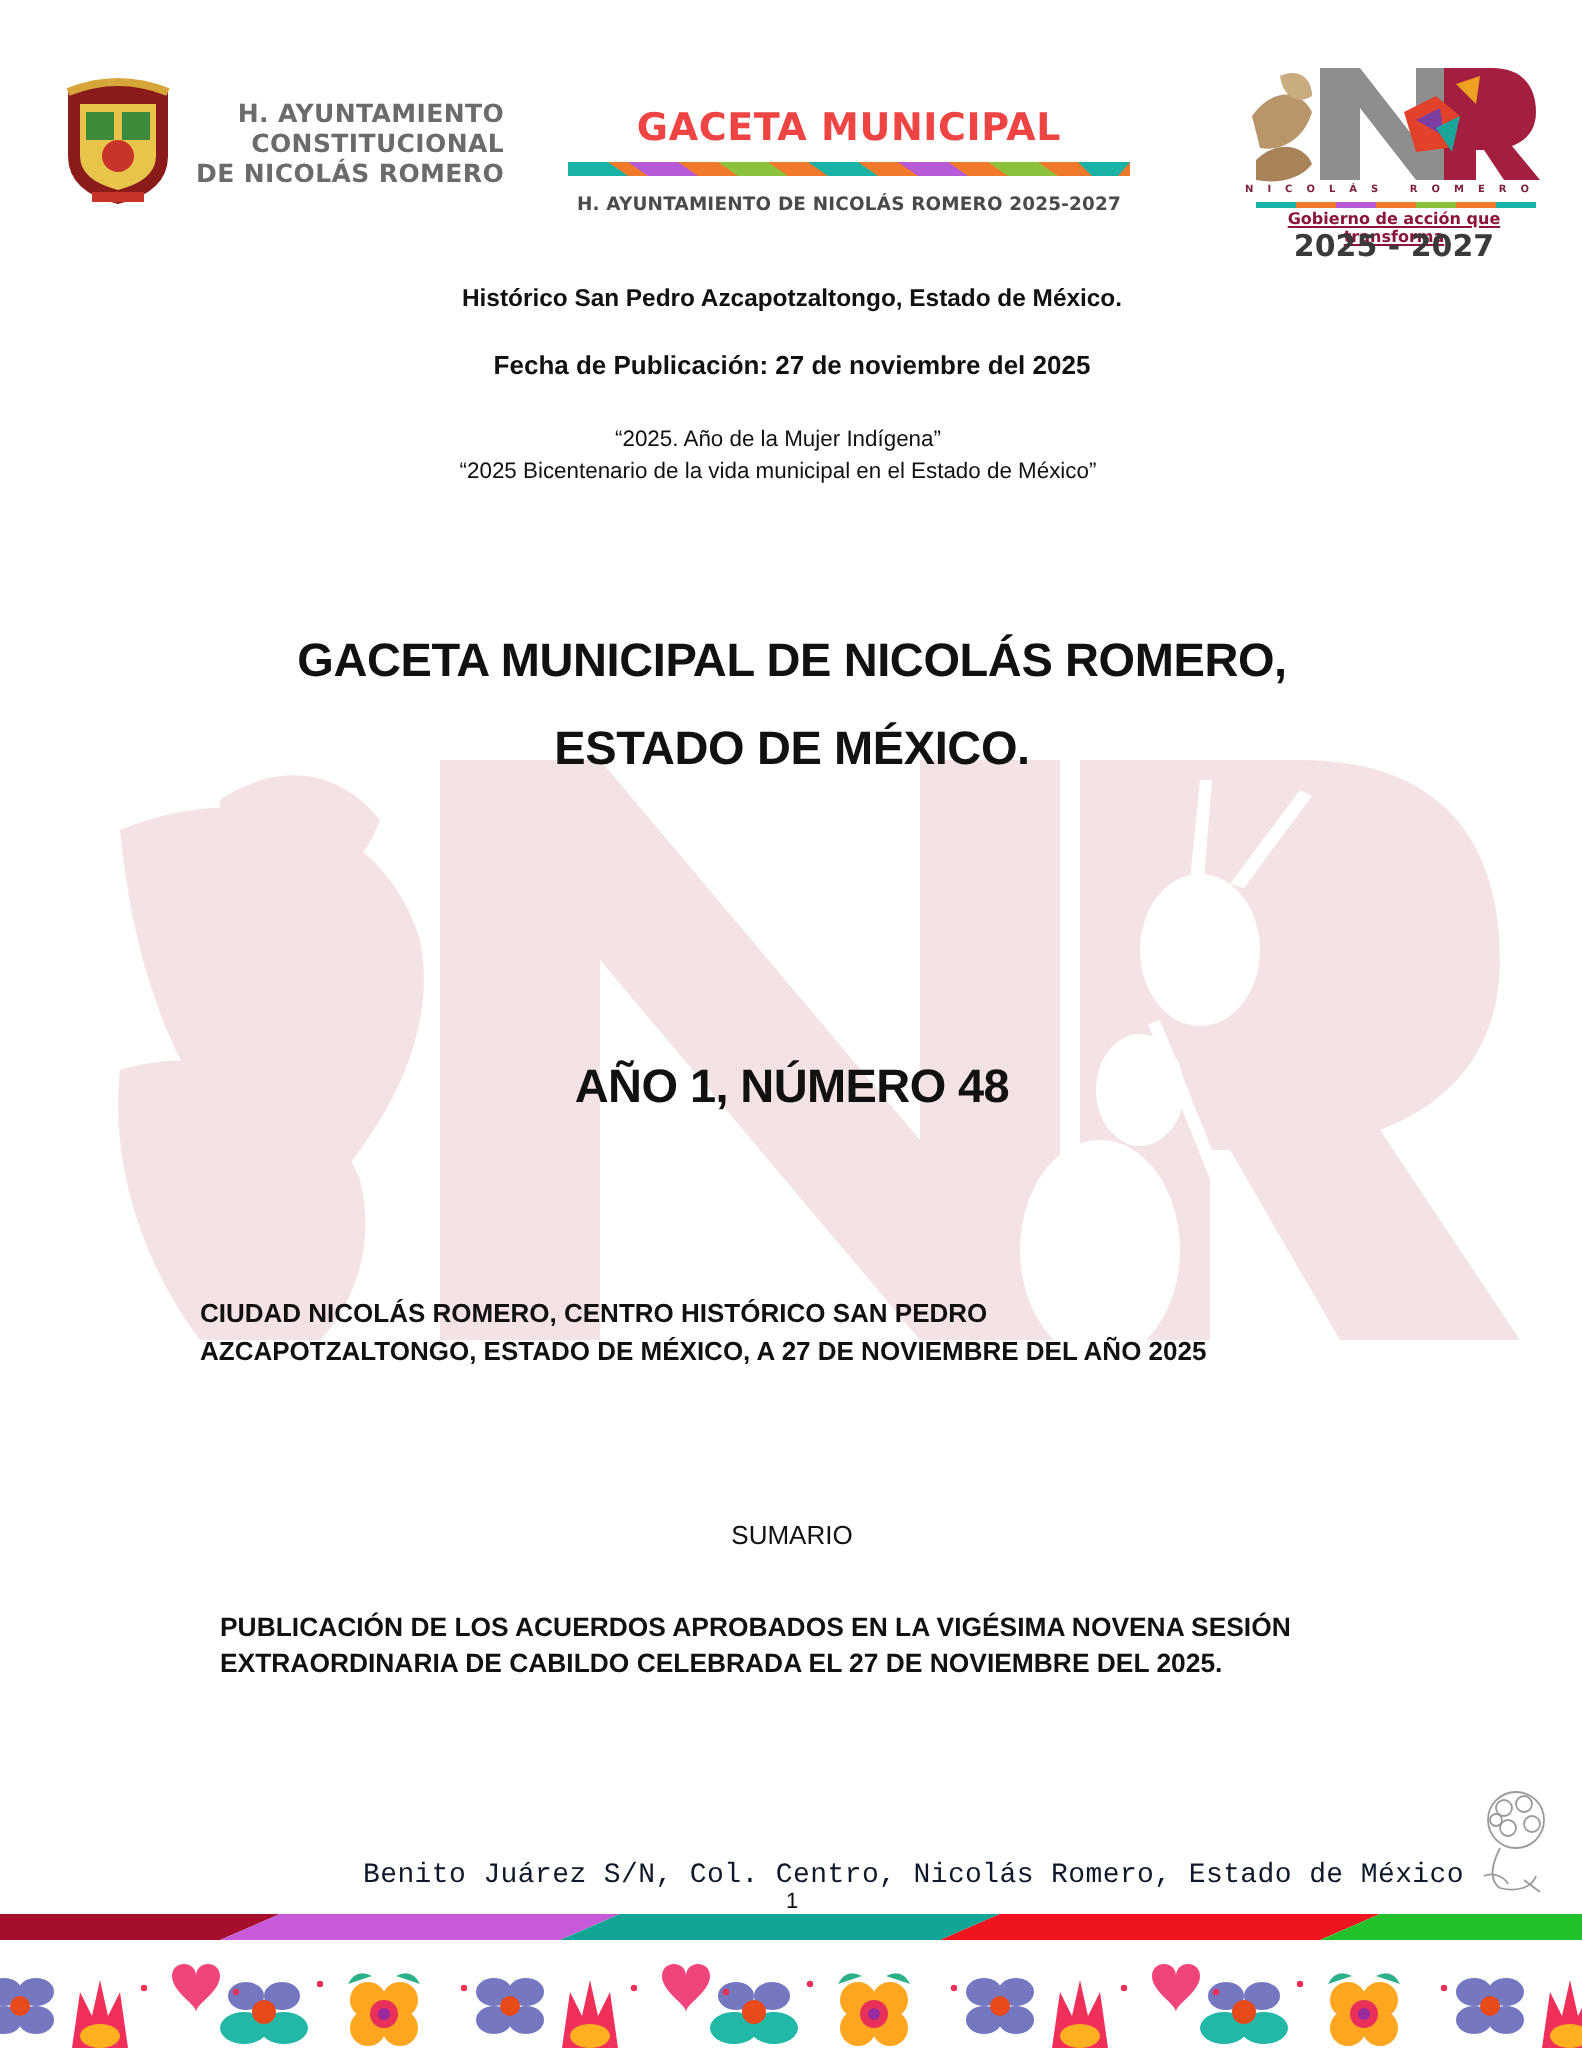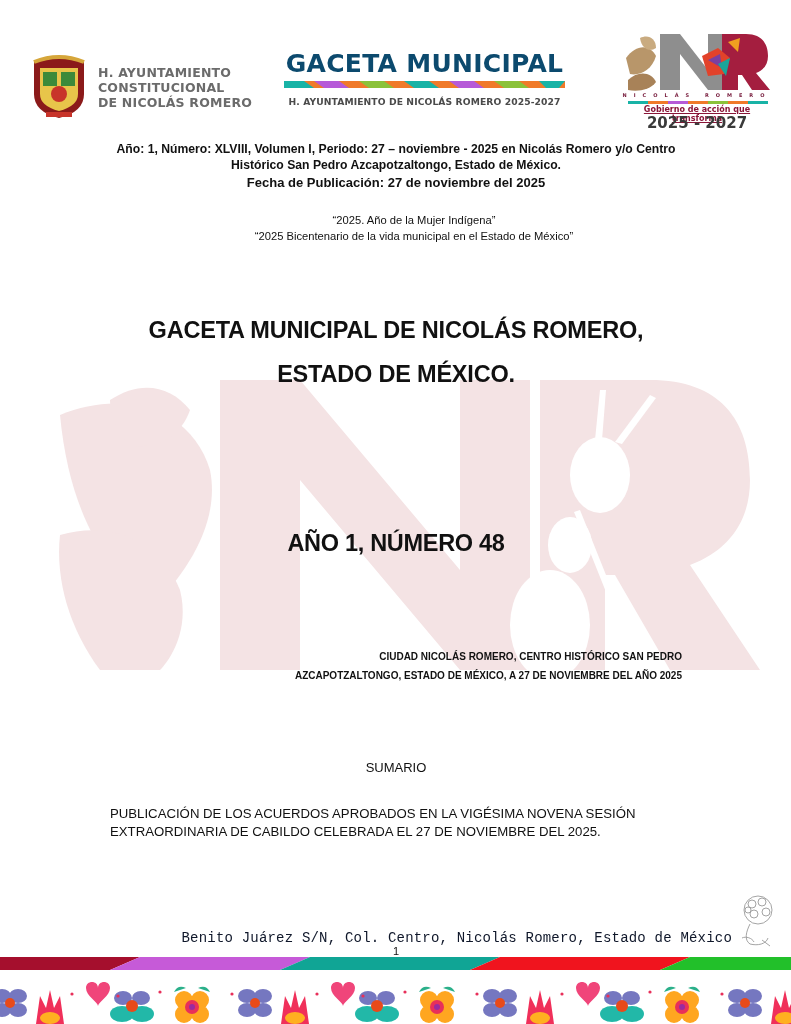--- a/index.html
+++ b/index.html
@@ -3,47 +3,47 @@
 <meta charset="utf-8">
 <style>
   html, body { margin: 0; padding: 0; background: #ffffff; }
   body { width: 791px; height: 1024px; position: relative; overflow: hidden; font-family: "Liberation Sans", sans-serif; color: #111; }
   .abs { position: absolute; }
 
   
   .watermark { position: absolute; left: 40px; top: 370px; width: 720px; height: 300px; z-index: 0; }
 
   
-  .header-left { left: 28px; top: 52px; width: 230px; height: 70px; display: flex; align-items: center; }
+  .header-left { left: 28px; top: 36px; width: 230px; height: 70px; display: flex; align-items: center; text-align: right; }
   .shield { width: 62px; height: 66px; }
   .ayunt-text { margin-left: 8px; font-family: "DejaVu Sans", sans-serif; font-size: 12.5px; line-height: 15px; color: #6b6b6b; font-weight: bold; letter-spacing: 0.2px; }
 
   .gaceta-logo { left: 282px; top: 50px; width: 285px; text-align: center; }
-  .gaceta-title { font-family: "DejaVu Sans", sans-serif; font-weight: bold; font-size: 25px; color: #0c4a6e; letter-spacing: 0.3px; line-height: 28px; }
+  .gaceta-title { font-family: "DejaVu Sans", sans-serif; font-weight: bold; font-size: 19px; color: #ef4444; letter-spacing: 0.3px; line-height: 28px; }
   .gaceta-band { height: 7px; margin: 3px 2px 4px 2px; }
   .gaceta-sub { font-family: "DejaVu Sans", sans-serif; font-weight: bold; font-size: 9.2px; color: #4a4a4a; letter-spacing: 0.1px; }
 
   .nr-logo { left: 622px; top: 30px; width: 150px; height: 106px; }
   .nr-sub1 { position: absolute; left: 0; top: 62px; width: 150px; text-align: center; font-family: "DejaVu Sans", sans-serif; font-size: 5px; letter-spacing: 7px; color: #7a2040; font-weight: bold; }
   .nr-band { position: absolute; left: 6px; top: 71px; width: 140px; height: 3px; }
   .nr-sub2 { position: absolute; left: 0; top: 75px; width: 150px; text-align: center; font-family: "DejaVu Sans", sans-serif; font-size: 8px; font-weight: bold; color: #8a1538; text-decoration: underline; }
   .nr-years { position: absolute; left: 0; top: 84px; width: 150px; text-align: center; font-family: "DejaVu Sans", sans-serif; font-size: 15px; font-weight: bold; color: #3a3a3a; }
 
   
   .info { left: 90px; top: 141px; width: 612px; text-align: center; font-weight: bold; font-size: 12.2px; line-height: 16px; z-index: 2; }
   .info-date { left: 90px; top: 175px; width: 612px; text-align: center; font-weight: bold; font-size: 13px; z-index: 2; }
-  .mottos { left: 108px; top: 212px; width: 612px; text-align: center; font-size: 11.2px; line-height: 16px; z-index: 2; }
+  .mottos { left: 83px; top: 212px; width: 612px; text-align: center; font-size: 11.2px; line-height: 16px; z-index: 2; }
 
   .main-title { left: 60px; top: 308px; width: 672px; text-align: center; font-weight: bold; font-size: 23.5px; line-height: 44px; z-index: 2; letter-spacing: -0.2px; }
   .issue { left: 60px; top: 530px; width: 672px; text-align: center; font-weight: bold; font-size: 23.5px; z-index: 2; letter-spacing: -0.3px; }
 
-  .place { left: 100px; top: 648px; width: 582px; text-align: right; font-weight: bold; font-size: 10px; line-height: 18.5px; z-index: 2; }
+  .place { left: 100px; top: 648px; width: 582px; font-weight: bold; font-size: 13px; line-height: 18.5px; z-index: 2; }
 
   .sumario { left: 100px; top: 760px; width: 592px; text-align: center; font-weight: normal; font-size: 13px; z-index: 2; }
-  .summary-text { left: 110px; top: 805px; width: 582px; font-weight: normal; font-size: 13.2px; line-height: 17.5px; z-index: 2; }
+  .summary-text { left: 110px; top: 805px; width: 582px; font-weight: bold; font-size: 13.2px; line-height: 17.5px; z-index: 2; }
 
   
   .address { left: 60px; top: 930px; width: 672px; text-align: right; font-family: Liberation Mono, monospace; font-size: 14px; color: #0f172a; letter-spacing: 0.2px; }
   .page-num { left: 386px; top: 945px; width: 20px; text-align: center; font-size: 11px; color: #111; }
   .figure { left: 732px; top: 892px; width: 48px; height: 58px; }
   .stripe { left: 0; top: 957px; width: 791px; height: 13px; }
   .floral { left: 0; top: 974px; width: 791px; height: 50px; }
 </style>
 </head>
 <body>
@@ -122,21 +122,20 @@
     <rect x="0" width="20" height="3" fill="#18b3a6"></rect>
     <rect x="40" width="20" height="3" fill="#b65ad8"></rect>
     <rect x="80" width="20" height="3" fill="#8bc23a"></rect>
     <rect x="120" width="20" height="3" fill="#18b3a6"></rect>
   </svg>
   <div class="nr-sub2">Gobierno de acción que transforma</div>
   <div class="nr-years">2025 - 2027</div>
 </div>
 
 <div class="abs info">
-  <div>Año: 1, Número: XLVIII, Volumen I, Periodo: 27 – noviembre - 2025 en Nicolás Romero y/o Centro</div>
   <div>Histórico San Pedro Azcapotzaltongo, Estado de México.</div>
 </div>
 <div class="abs info-date">Fecha de Publicación: 27 de noviembre del 2025</div>
 
 <div class="abs mottos">
   <div>“2025. Año de la Mujer Indígena”</div>
   <div>“2025 Bicentenario de la vida municipal en el Estado de México”</div>
 </div>
 
 <div class="abs main-title">

